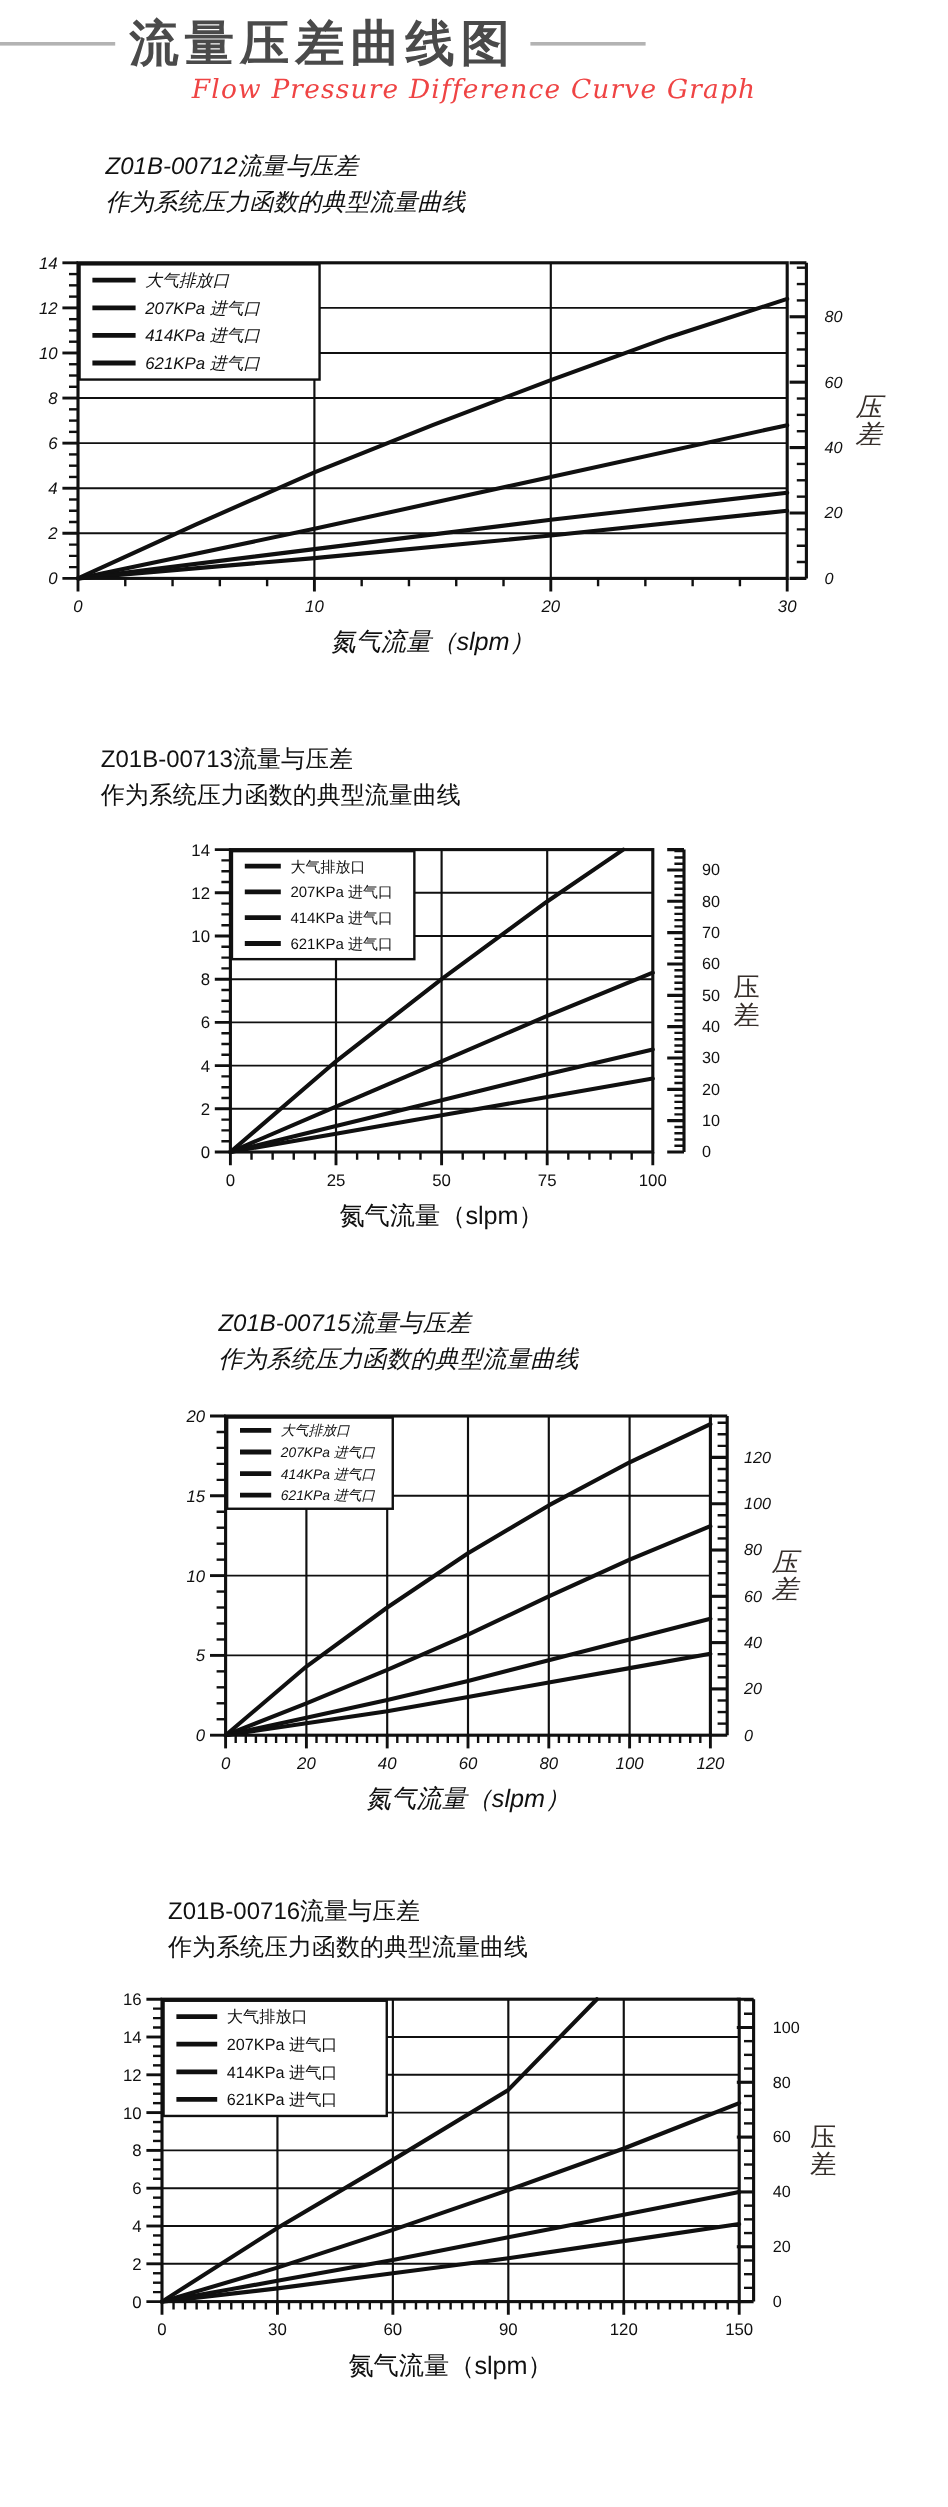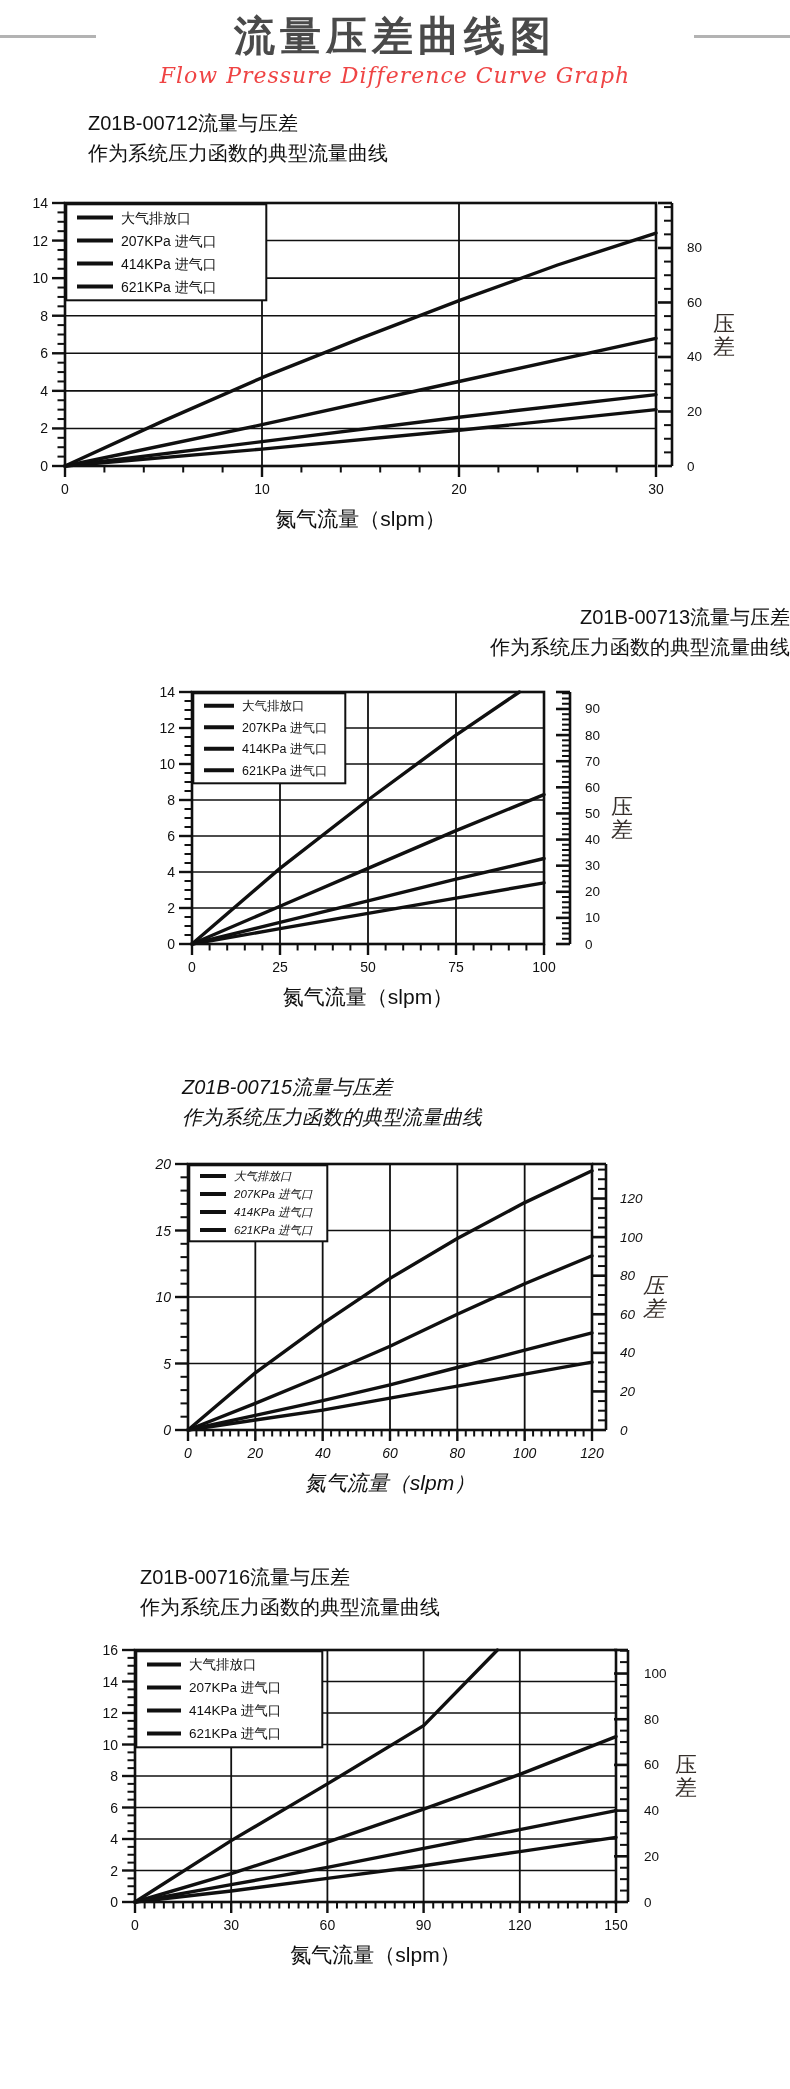--- a/index.html
+++ b/index.html
@@ -4,43 +4,43 @@
 <style>
   html,body{margin:0;padding:0;background:#ffffff;}
   body{
     width:790px;height:2089px;overflow:hidden;
     font-family:"Liberation Sans","DejaVu Sans",sans-serif;
     color:#101010;
   }
   .page{width:790px;}
   
   .header{padding-top:14px;text-align:center;}
-  .header-title-row{display:flex;align-items:center;justify-content:space-between;gap:12px;}
+  .header-title-row{display:flex;align-items:center;justify-content:flex-start;gap:12px;}
   .hline{display:inline-block;width:96px;height:3px;background:#b3b3b3;}
   .header-title{
     font-size:41px;font-weight:700;color:#4a4a4a;letter-spacing:5px;
     margin:0;line-height:1.1;white-space:nowrap;
   }
   .header-subtitle{
     margin-top:4px;
     font-family:"DejaVu Serif","Liberation Serif",serif;
     font-style:italic;font-size:22px;color:#ef4444;letter-spacing:1px;
   }
   
   .chart-section{position:relative;}
-  .section-1{margin-top:20px;}
+  .section-1{margin-top:36px;font-style:italic;}
   .section-2{margin-top:64px;}
   .section-3{margin-top:50px;font-style:italic;}
   .section-4{margin-top:60px;}
   .chart-titles{margin-bottom:10px;}
   .chart-title,.chart-subtitle-line{
     font-size:20px;font-weight:500;color:#111;line-height:1.5;white-space:nowrap;
   }
   .section-1 .chart-titles{padding-left:88px;}
-  .section-2 .chart-titles{padding-left:116px;text-align:right;}
+  .section-2 .chart-titles{padding-left:84px;}
   .section-3 .chart-titles{padding-left:182px;}
   .section-4 .chart-titles{padding-left:140px;}
   .chart-canvas{line-height:0;}
   svg text{font-family:"Liberation Sans","DejaVu Sans",sans-serif;}
 </style>
 </head>
 <body>
 
 <div class="page">
 

